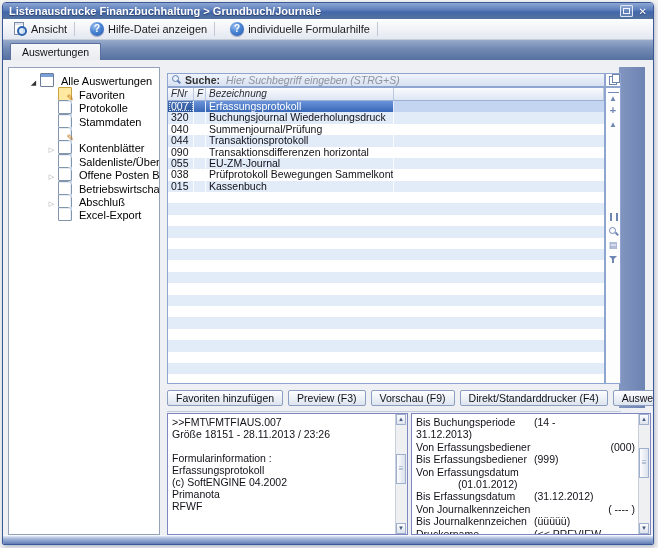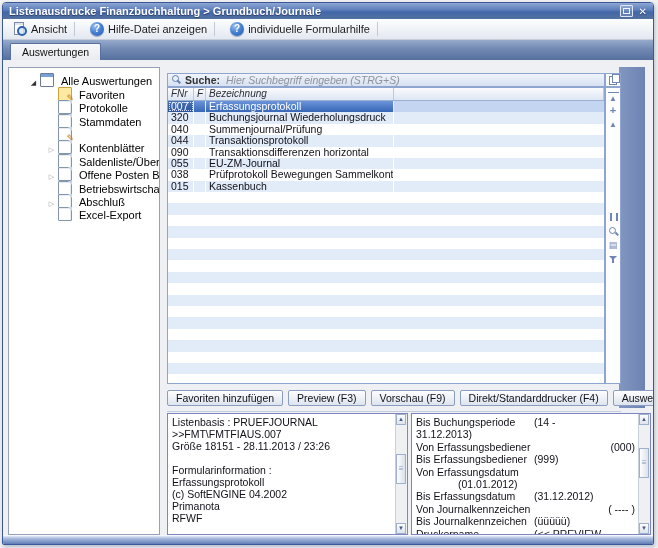--- a/index.html
+++ b/index.html
@@ -407,21 +407,20 @@
     <button class="pbtn">Favoriten hinzufügen</button>
         <button class="pbtn">Preview (F3)</button>
         <button class="pbtn">Vorschau (F9)</button>
         <button class="pbtn">Direkt/Standarddrucker (F4)</button>
         <button class="pbtn">Auswertung drucken</button>
       </div>
 
     <div class="panel panel-info">
       <div class="panel-body">
 
-      <div class="iline">Listenbasis : PRUEFJOURNAL</div>
           <div class="iline">&gt;&gt;FMT\FMTFIAUS.007</div>
           <div class="iline">Größe 18151 - 28.11.2013 / 23:26</div>
           <div class="iline"> </div>
           <div class="iline">Formularinformation :</div>
           <div class="iline">Erfassungsprotokoll</div>
           <div class="iline">(c) SoftENGINE 04.2002</div>
           <div class="iline">Primanota</div>
           <div class="iline">RFWF</div>
         </div>
       <div class="vsb">

